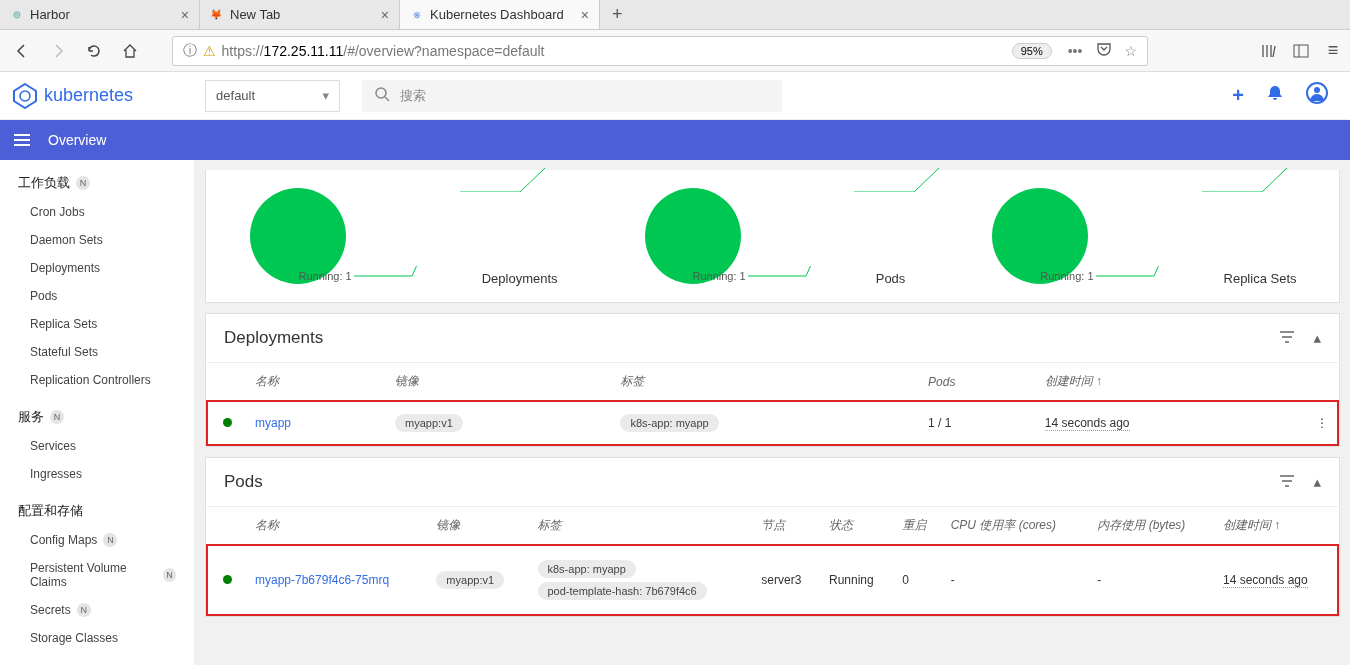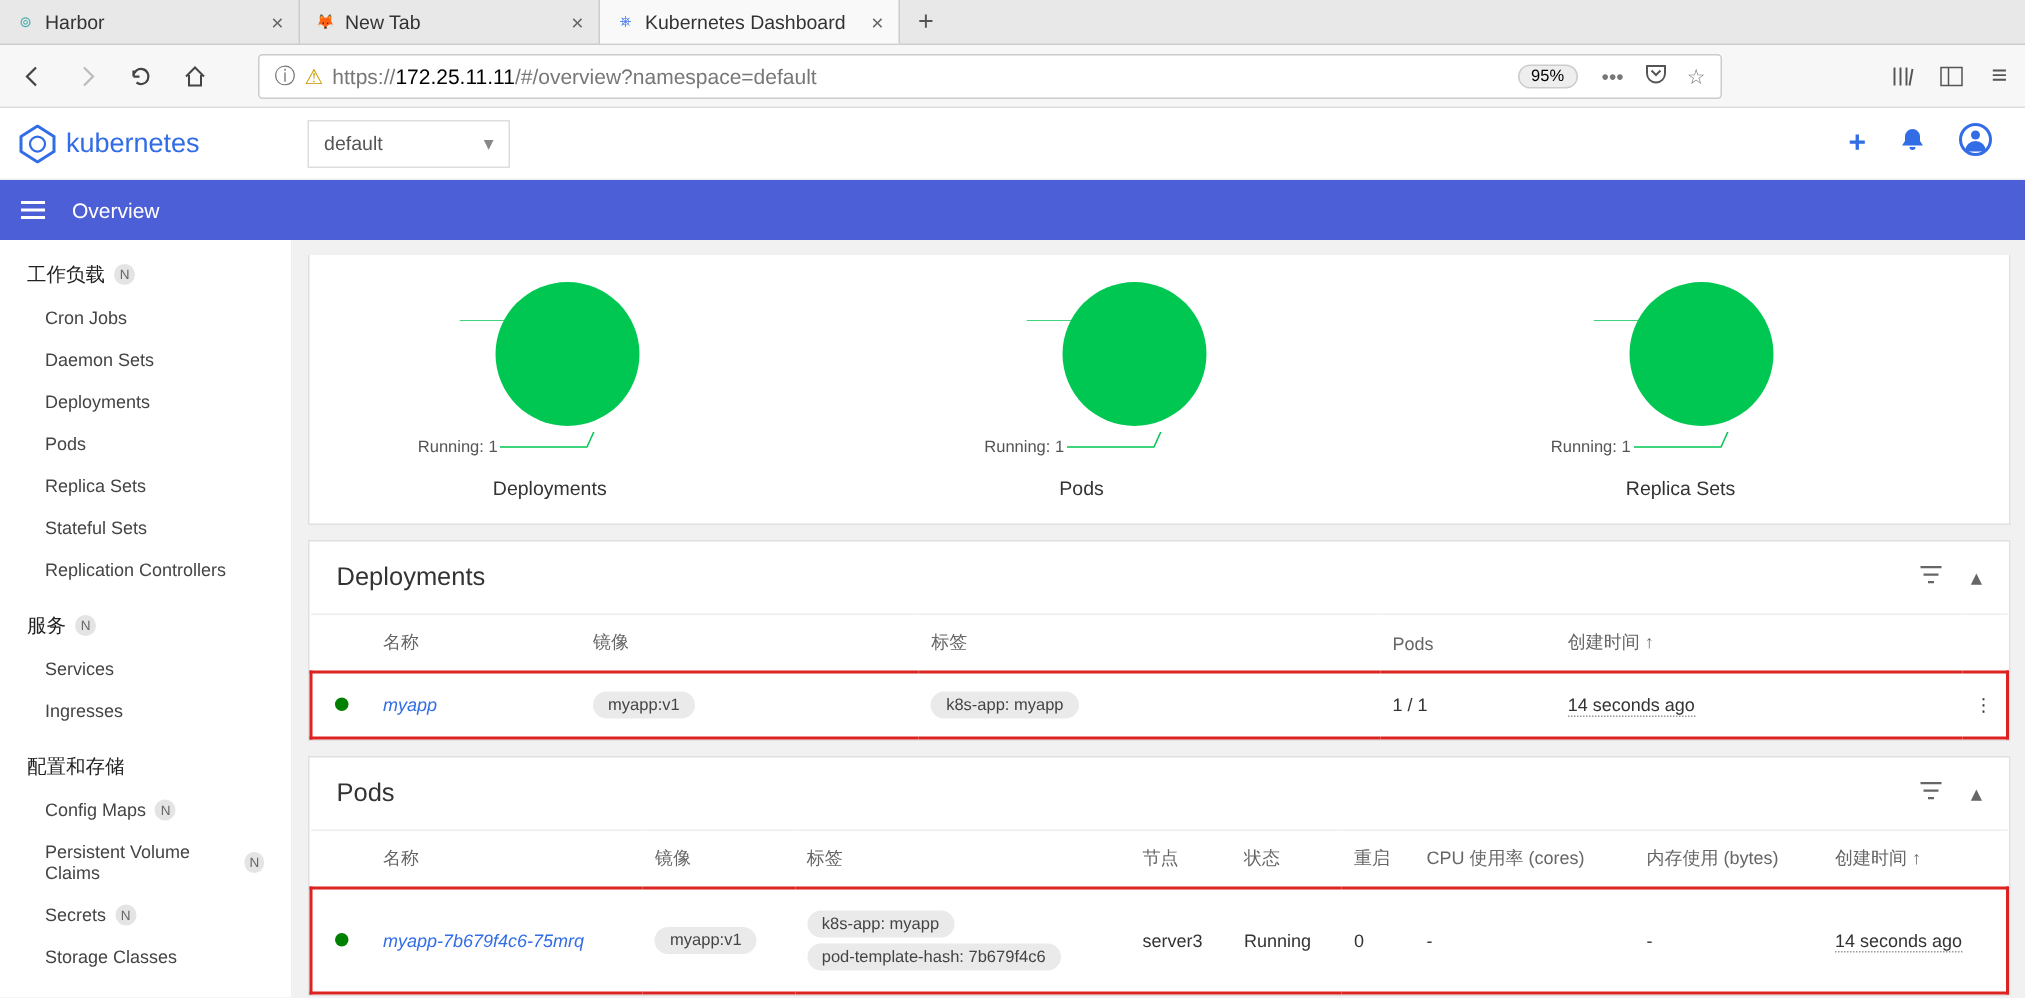--- a/index.html
+++ b/index.html
@@ -43,35 +43,35 @@
 .sidebar::-webkit-scrollbar-thumb { background: #c0c0c0; border-radius: 5px; }
 .sidebar-section { padding: 14px 18px 6px; font-size: 13px; color: #222; font-weight: 500; display: flex; align-items: center; gap: 6px; cursor: pointer; }
 .sidebar-item { padding: 7px 18px 7px 30px; font-size: 12px; color: #444; cursor: pointer; display: flex; align-items: center; gap: 6px; }
 .badge-n { background: #e4e4e4; color: #666; font-size: 9px; width: 14px; height: 14px; border-radius: 7px; display: inline-flex; align-items: center; justify-content: center; }
 
 .content { flex: 1; overflow-y: auto; padding: 0 10px 10px 10px; background: #f1f1f1; }
 .card { background: #fff; margin-top: 10px; border: 1px solid #e0e0e0; }
 
 
 .donuts { display: flex; justify-content: space-around; padding: 16px 0 16px 0; }
-.donut-col { display: flex; flex-direction: column; align-items: flex-start; }
+.donut-col { display: flex; flex-direction: row; align-items: flex-end; }
 .donut-svg { width: 100px; height: 100px; }
 .donut-label-line { display: flex; align-items: center; font-size: 11px; color: #555; margin-top: 2px; position: relative; left: -50px; }
 .donut-title { font-size: 13px; color: #333; margin-top: 10px; }
 
 
 .section-head { display: flex; align-items: center; padding: 14px 18px; font-size: 17px; color: #333; }
 .section-head .spacer { flex: 1; }
 .section-head .icon-btn { color: #666; margin-left: 18px; cursor: pointer; font-size: 15px; }
 
 .tbl { width: 100%; border-collapse: collapse; font-size: 12px; }
-.tbl th { text-align: left; font-weight: normal; color: #666; padding: 10px 8px; border-top: 1px solid #eee; }
+.tbl th { text-align: left; font-weight: normal; color: #666; padding: 10px 8px; border-top: 1px solid #eee; font-style: italic; }
 .tbl td { padding: 12px 8px; color: #333; }
 .status-dot { width: 9px; height: 9px; border-radius: 50%; background: #008000; display: inline-block; }
-.link { color: #326de6; cursor: pointer; font-style: italic; }
+.link { color: #326de6; cursor: pointer; }
 .chip { background: #eaeaea; border-radius: 11px; padding: 3px 10px; font-size: 11px; color: #444; display: inline-block; }
 .dotted { border-bottom: 1px dotted #999; }
 .row-menu { color: #888; cursor: pointer; }
 
 .highlight-box { border: 2px solid #d22; }
 </style>
 </head>
 <body>
 
 <div class="browser-tabs">
@@ -149,20 +149,29 @@
   <div class="k8s-logo">
     <svg width="26" height="26" viewBox="0 0 26 26">
       <polygon points="13,1 24,8 24,18 13,25 2,18 2,8" fill="none" stroke="#326de6" stroke-width="2"></polygon>
       <circle cx="13" cy="13" r="5" fill="none" stroke="#326de6" stroke-width="1.5"></circle>
     </svg>
     <span>kubernetes</span>
   </div>
   <div class="ns-select">
     <span>default</span>
     <span style="color:#888">▾</span>
+  </div>
+  <div class="search-box">
+    <span>
+      <svg width="16" height="16" viewBox="0 0 16 16">
+          <circle cx="7" cy="7" r="5" stroke="#888" fill="none" stroke-width="1.5"></circle>
+          <line x1="11" y1="11" x2="15" y2="15" stroke="#888" stroke-width="1.5"></line>
+        </svg>
+    </span>
+    <span>搜索</span>
   </div>
   <div class="header-actions">
     <span class="header-icon" style="font-weight:bold">+</span>
     <span class="header-icon">
       <svg width="18" height="18" viewBox="0 0 18 18">
           <path d="M9 2a5 5 0 0 0-5 5v3l-2 3h14l-2-3V7a5 5 0 0 0-5-5zM7 14a2 2 0 0 0 4 0" fill="#326de6"></path>
         </svg>
     </span>
     <span class="header-icon">
       <svg width="22" height="22" viewBox="0 0 22 22">

